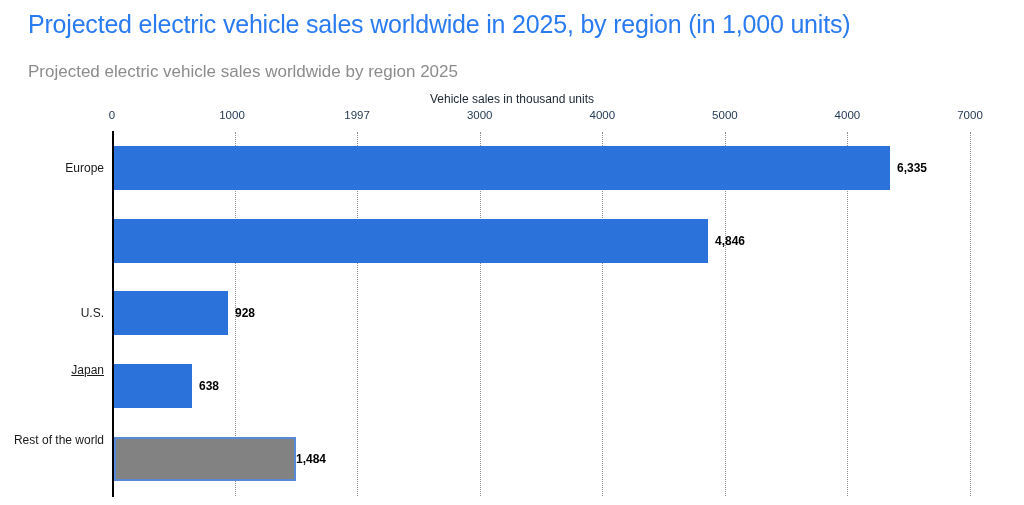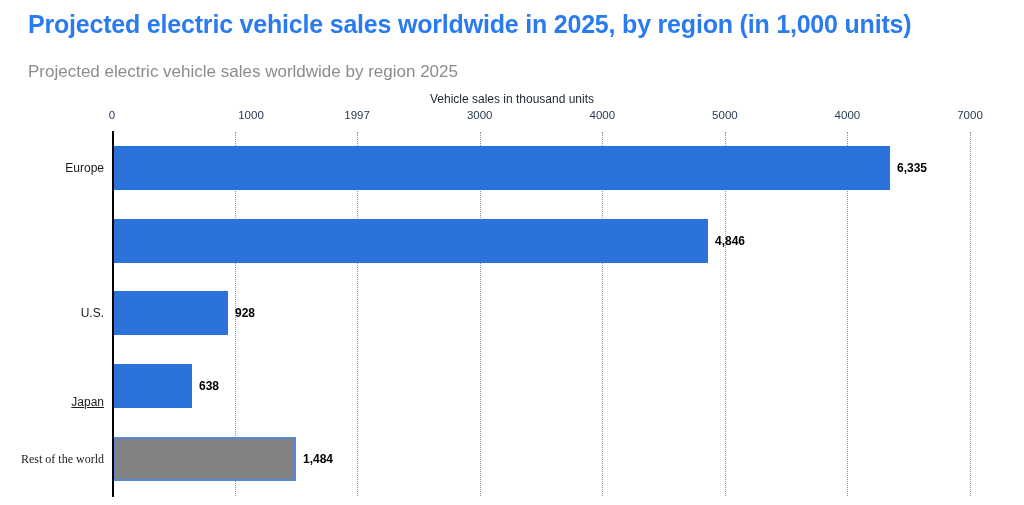--- a/index.html
+++ b/index.html
@@ -7,21 +7,21 @@
     width: 1024px; height: 505px;
     background: #ffffff;
     font-family: "Liberation Sans", sans-serif;
     overflow: hidden;
     position: relative;
   }
   .page-title {
     position: absolute;
     left: 28px; top: 10px;
     font-size: 25px;
-    font-weight: bold;
+    font-weight: normal;
     letter-spacing: -0.2px;
     white-space: nowrap;
     margin: 0;
   }
   .page-subtitle {
     position: absolute;
     left: 28px; top: 46px;
     font-size: 17px;
     font-weight: normal;
     white-space: nowrap;
@@ -88,21 +88,21 @@
 <body>
 
 <h1 class="page-title" style="color: rgb(43, 123, 240);">Projected electric vehicle sales worldwide in 2025, by region (in 1,000 units)</h1>
 <div class="page-subtitle" style="color: rgb(140, 140, 140); margin-top: 16px;">Projected electric vehicle sales worldwide by region 2025</div>
 
 <div class="chart">
   <div class="axis-title" style="color: rgb(27, 38, 51);">Vehicle sales in thousand units</div>
   <div id="plot">
       <div class="tick-label" style="left: 112px; color: rgb(36, 59, 85);">0</div>
       <div class="gridline" style="left: 234.6px; border-left-color: rgb(143, 143, 143);"></div>
-      <div class="tick-label" style="left: 251px; color: rgb(36, 59, 85);">1000</div>
+      <div class="tick-label" style="left: 232px; color: rgb(36, 59, 85);">1000</div>
       <div class="gridline" style="left: 357.1px; border-left-color: rgb(143, 143, 143);"></div>
       <div class="tick-label" style="left: 357.1px; color: rgb(36, 59, 85);">1997</div>
       <div class="gridline" style="left: 479.7px; border-left-color: rgb(143, 143, 143);"></div>
       <div class="tick-label" style="left: 479.7px; color: rgb(36, 59, 85);">3000</div>
       <div class="gridline" style="left: 602.3px; border-left-color: rgb(143, 143, 143);"></div>
       <div class="tick-label" style="left: 602.3px; color: rgb(36, 59, 85);">4000</div>
       <div class="gridline" style="left: 724.9px; border-left-color: rgb(143, 143, 143);"></div>
       <div class="tick-label" style="left: 724.9px; color: rgb(36, 59, 85);">5000</div>
       <div class="gridline" style="left: 847.4px; border-left-color: rgb(143, 143, 143);"></div>
       <div class="tick-label" style="left: 847.4px; color: rgb(36, 59, 85);">4000</div>
@@ -110,20 +110,20 @@
       <div class="tick-label" style="left: 970px; color: rgb(36, 59, 85);">7000</div>
       <div class="zero-axis" style="background: rgb(0, 0, 0);"></div>
       <div class="cat-label" style="top: 146px;">Europe</div>
       <div class="bar" style="top: 146px; width: 776px; background: rgb(43, 115, 219);"></div>
       <div class="value-label" style="top: 146px; left: 897px;">6,335</div>
       <div class="bar" style="top: 219px; width: 594px; background: rgb(43, 115, 219);"></div>
       <div class="value-label" style="top: 219px; left: 715px; text-align: center;">4,846</div>
       <div class="cat-label" style="top: 291px;">U.S.</div>
       <div class="bar" style="top: 291px; width: 114px; background: rgb(43, 115, 219);"></div>
       <div class="value-label" style="top: 291px; left: 235px;">928</div>
-      <div class="cat-label" style="top: 380px; text-decoration: underline;">Japan</div>
+      <div class="cat-label" style="top: 348px; text-decoration: underline;">Japan</div>
       <div class="bar" style="top: 364px; width: 78px; background: rgb(43, 115, 219);"></div>
       <div class="value-label" style="top: 364px; left: 199px;">638</div>
-      <div class="cat-label" style="top: 437px; font-family: Liberation Serif, serif;">Rest of the world</div>
+      <div class="cat-label" style="top: 418px;">Rest of the world</div>
       <div class="bar" style="top: 437px; width: 182px; background: rgb(130, 130, 130); border: 2px solid rgb(87, 137, 215);"></div>
-      <div class="value-label" style="top: 437px; left: 303px;">1,484</div>
+      <div class="value-label" style="top: 437px; left: 296px;">1,484</div>
     </div>
 </div>
 
 </body></html>

